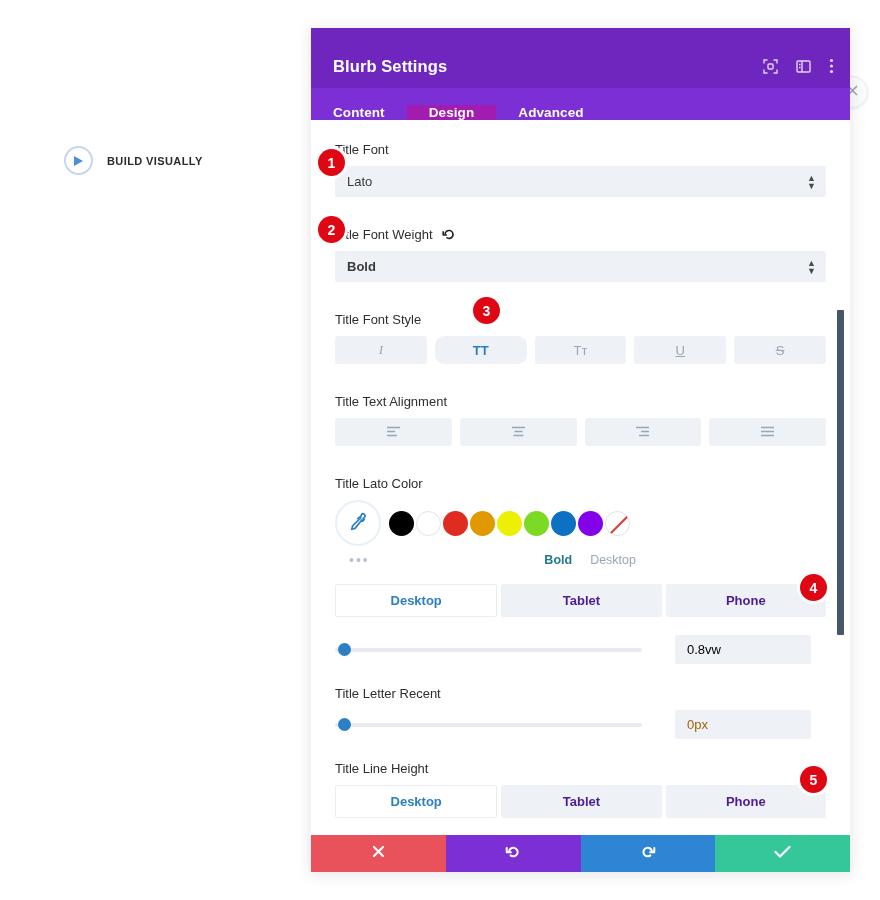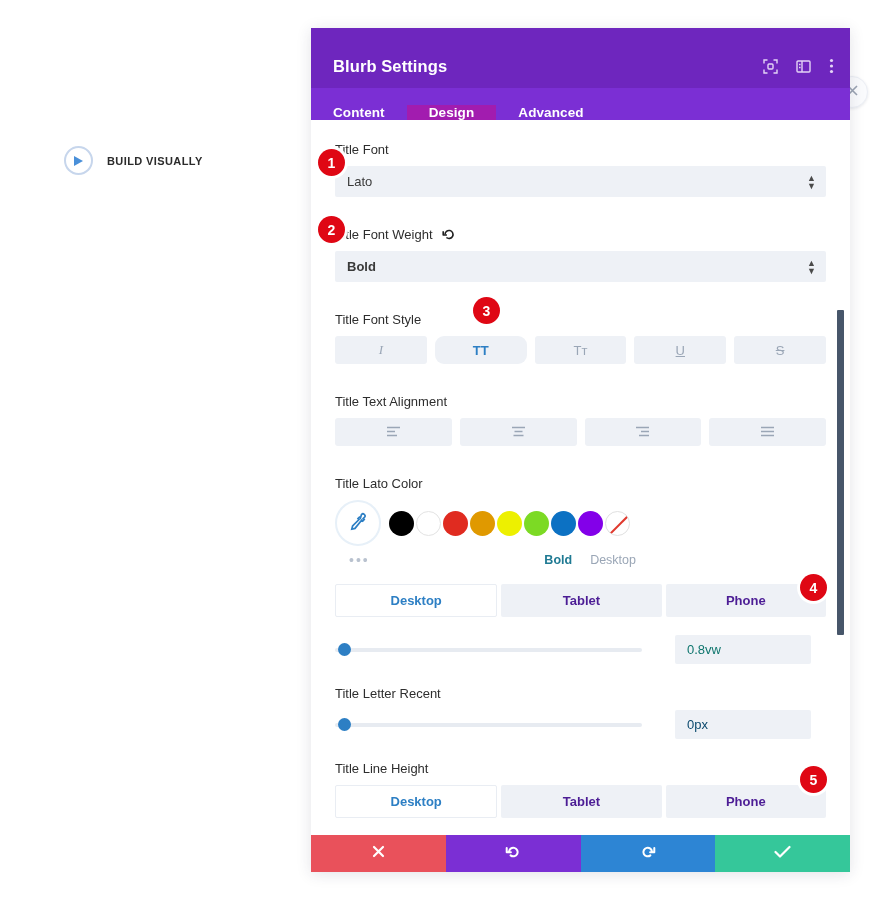--- a/index.html
+++ b/index.html
@@ -165,23 +165,23 @@
     position: absolute; left: 0; right: 0; top: 1px; height: 4px;
     background: #e7ebf1; border-radius: 2px;
   }
   .slider-knob {
     position: absolute; top: -4px; width: 13px; height: 13px;
     border-radius: 50%; background: #2D7FC4;
   }
   .valbox {
     flex: 0 0 136px; height: 29px; background: #eef1f6; border-radius: 2px;
     display: flex; align-items: center; padding: 0 12px;
-    font-size: 13px; color: #0f766e;
-  }
-  .valbox.placeholder { color: #0c4a6e; }
+    font-size: 13px; color: #000000;
+  }
+  .valbox.placeholder { color: #a16207; }
 
   .gap-lg { height: 26px; }
   .gap-md { height: 18px; }
   .gap-sm { height: 12px; }
 
   
   .actionbar { height: 37px; display: flex; flex: 0 0 auto; }
   .act {
     flex: 1; display: flex; align-items: center; justify-content: center;
     color: #fff;

